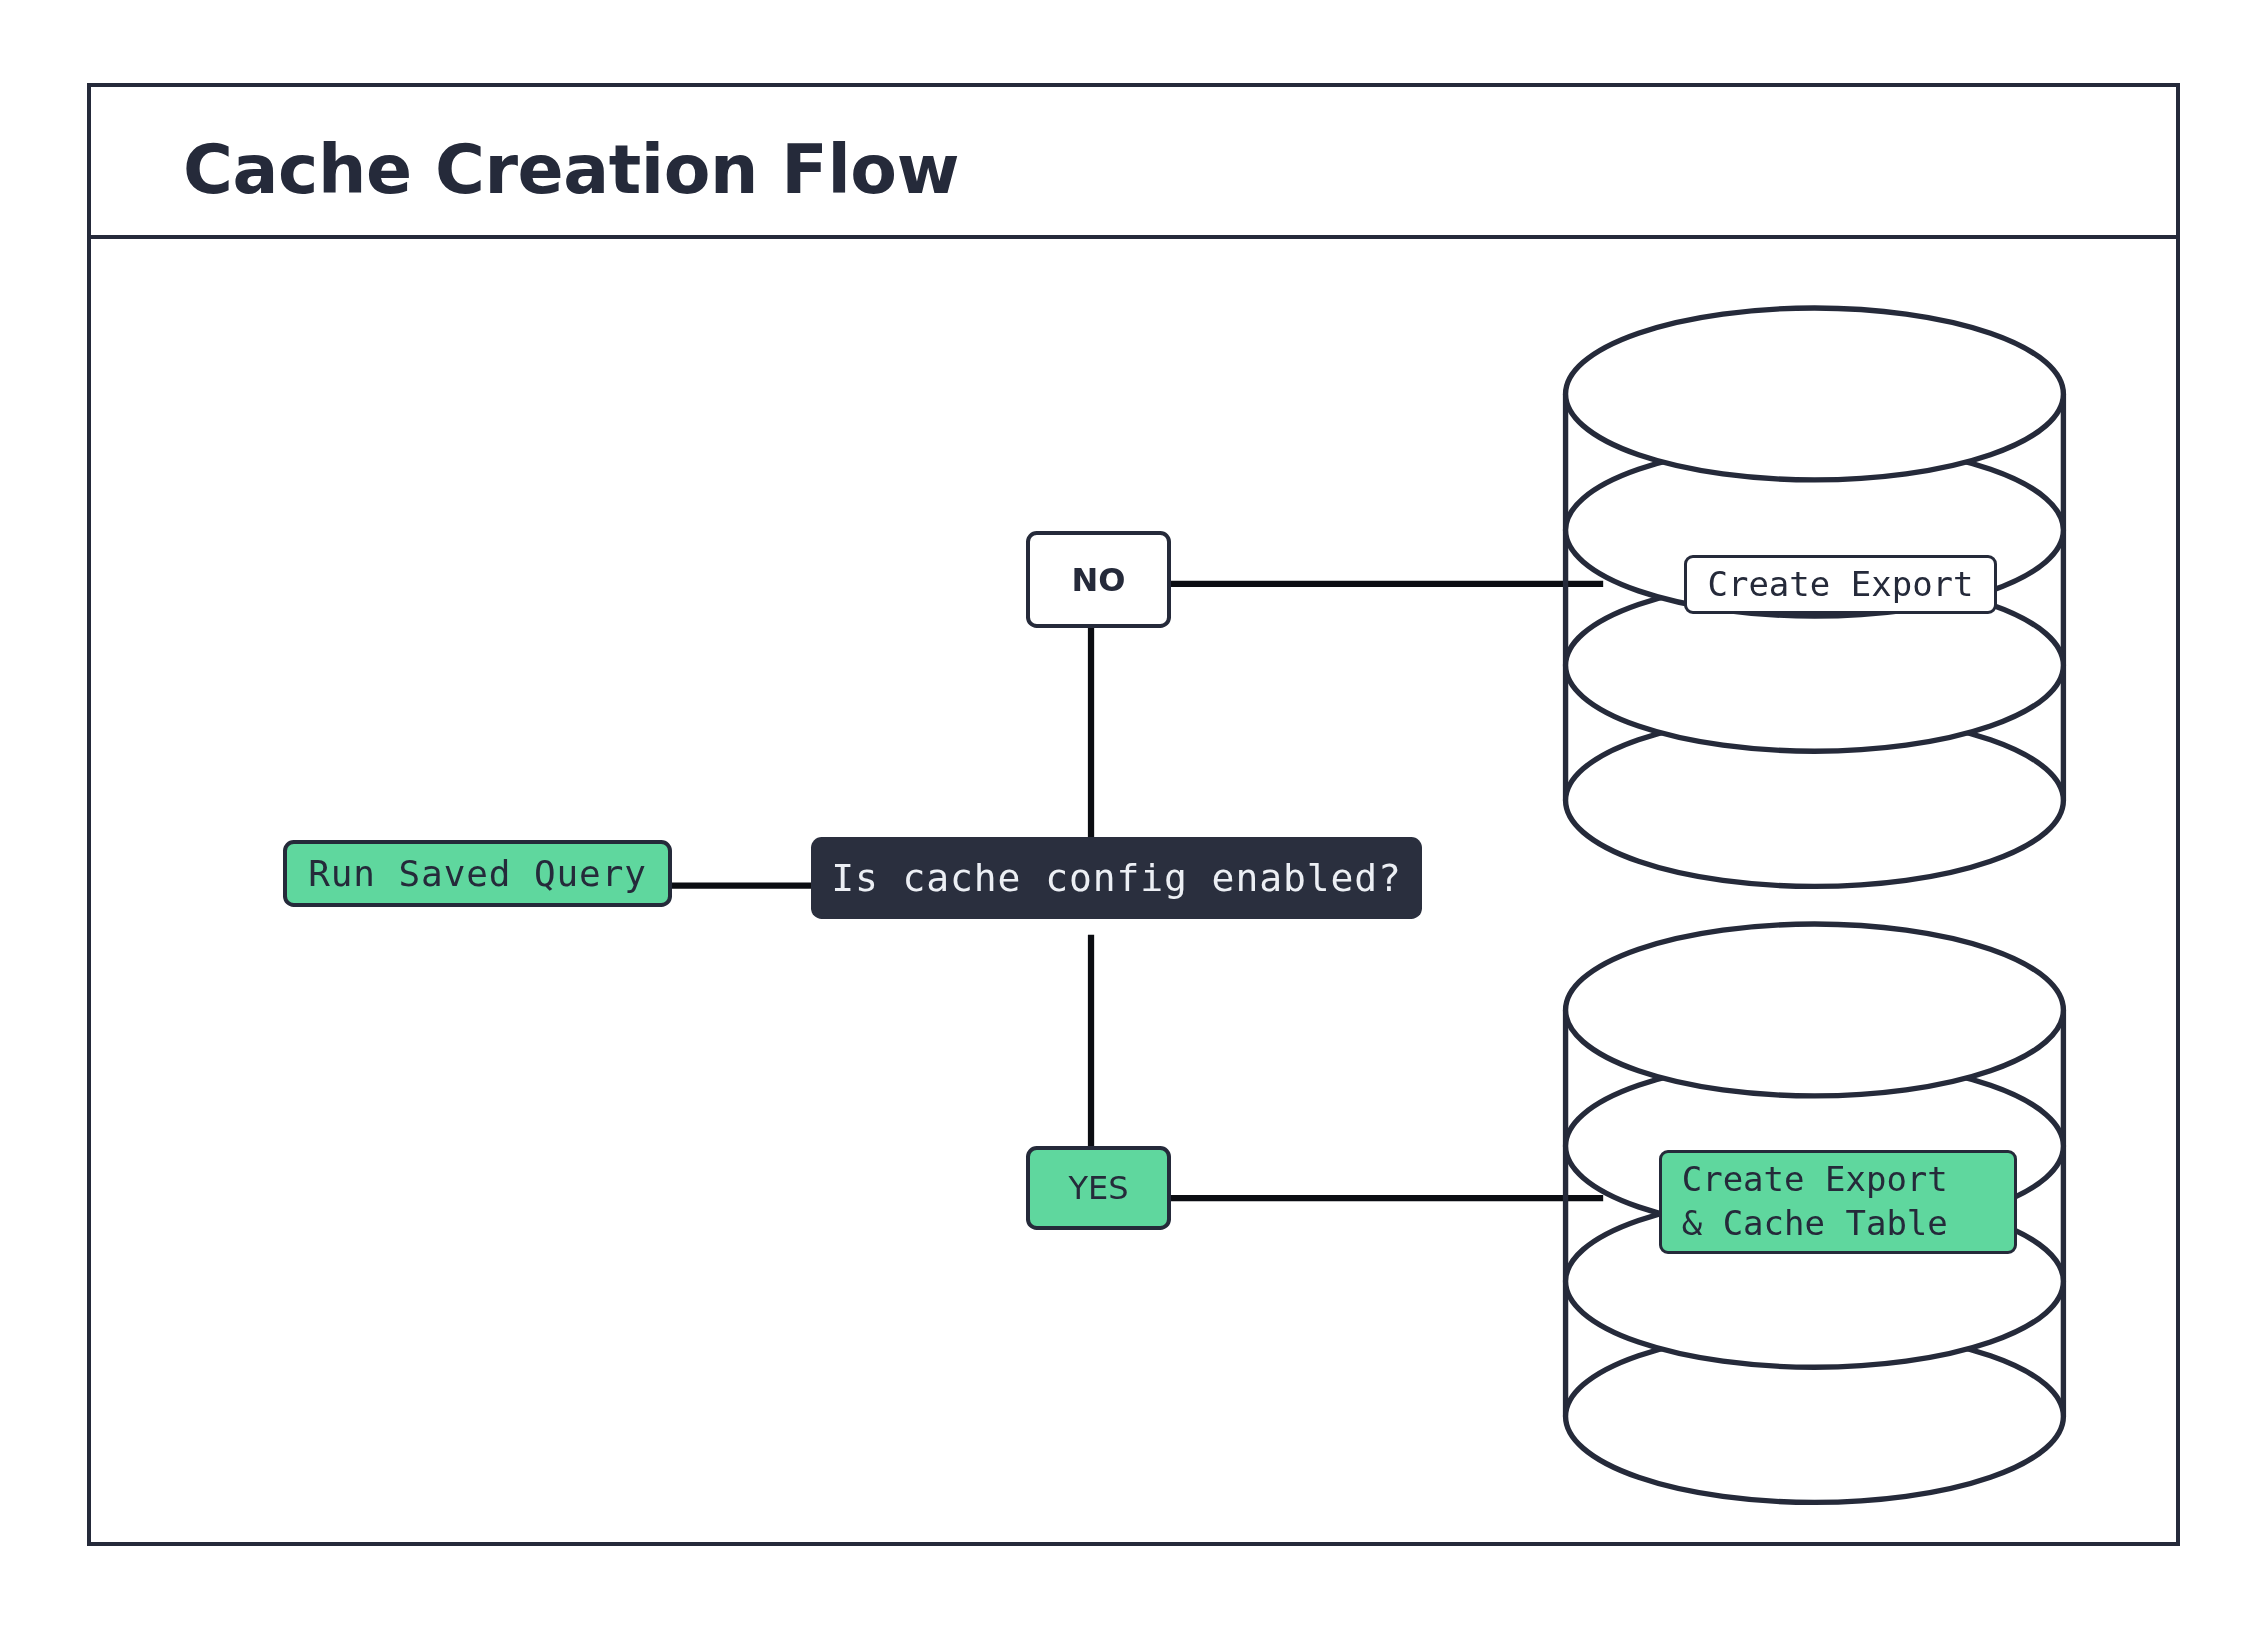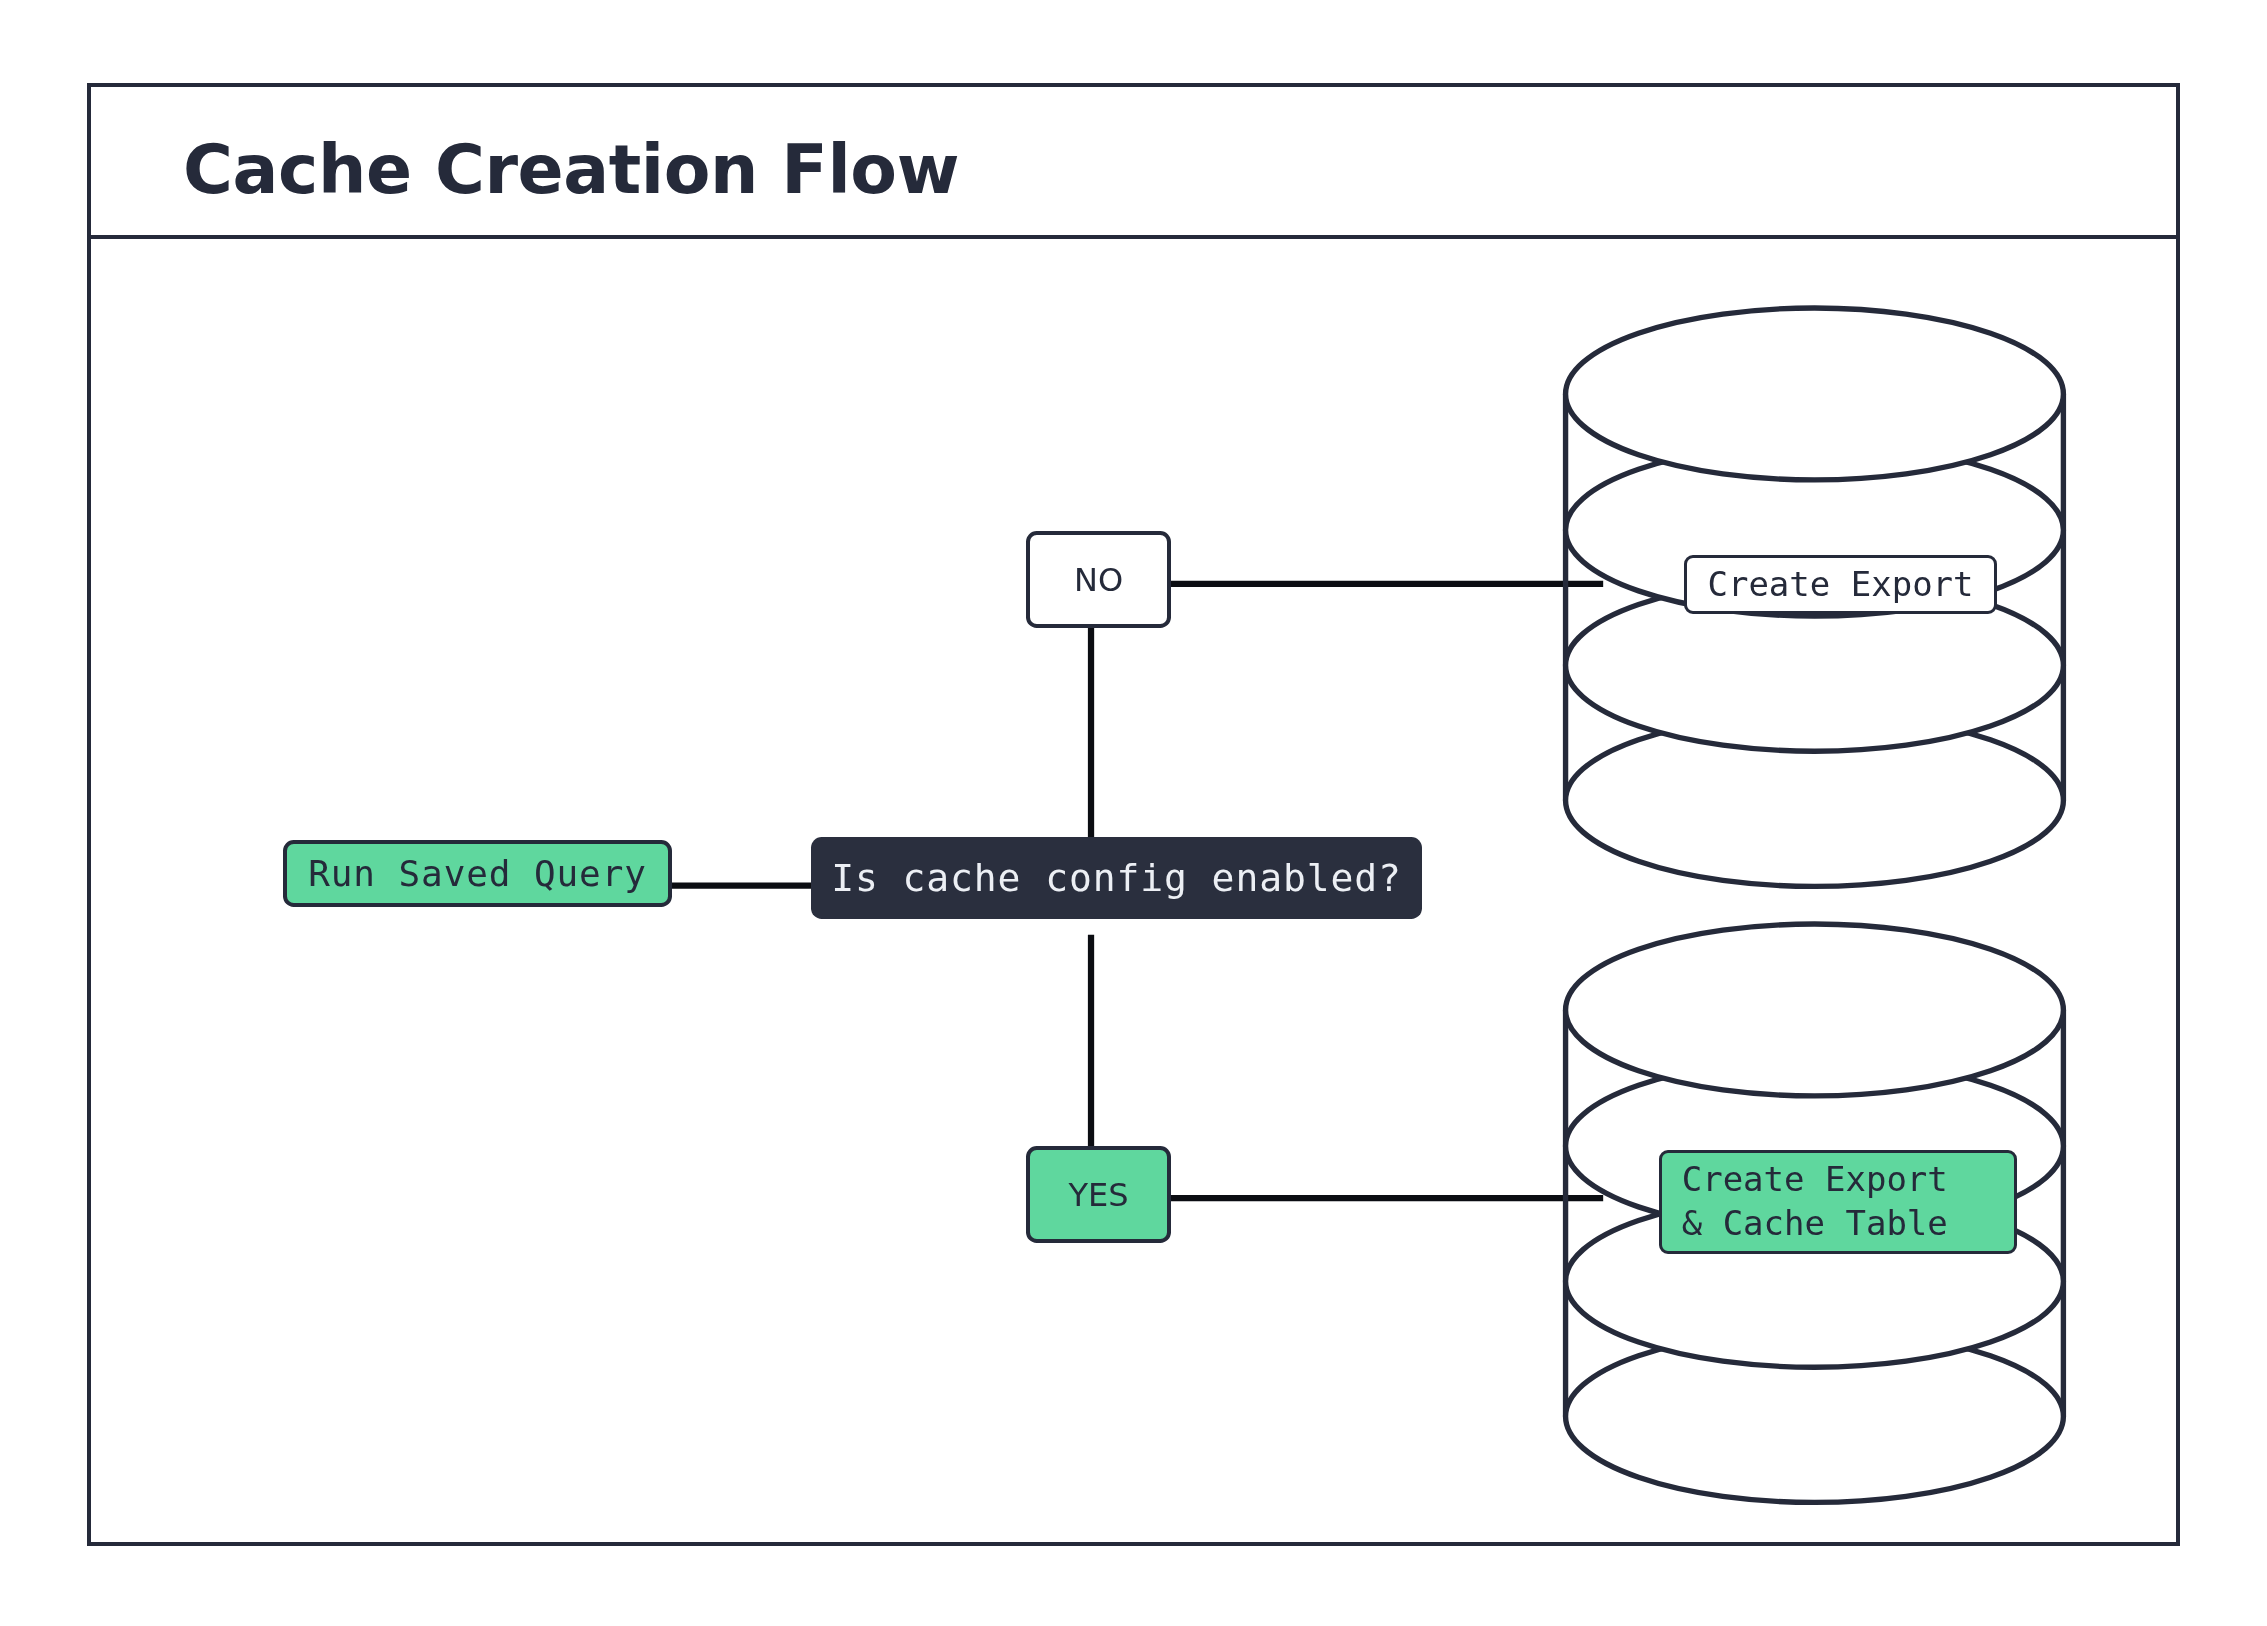--- a/index.html
+++ b/index.html
@@ -102,21 +102,21 @@
     font-size: 38px;
     letter-spacing: 0.9px;
   }
 
   .node-label-white {
     border: 4.5px solid #252a3a;
     background: #ffffff;
     color: #252a3a;
     font-family: "DejaVu Sans", sans-serif;
     font-size: 32px;
-    font-weight: normal;
+    font-weight: bold;
   }
 
   .node-label-green {
     border: 4.5px solid #252a3a;
     background: #5fd79e;
     color: #252a3a;
     font-family: "DejaVu Sans", sans-serif;
     font-size: 32px;
     font-weight: normal;
   }
@@ -191,21 +191,21 @@
   </div>
 
   <div class="node node-decision" style="left:811px; top:837px; width:611px; height:82px;">
     <span>Is cache config enabled?</span>
   </div>
 
   <div class="node node-label-white" style="left:1026px; top:531px; width:145px; height:97px;">
     <span>NO</span>
   </div>
 
-  <div class="node node-label-green" style="left:1026px; top:1146px; width:145px; height:97px;">
+  <div class="node node-label-green" style="left:1026px; top:1146px; width:145px; height:84px;">
     <span>YES</span>
   </div>
 
   <div class="cyl-label white" style="left:1684px; top:555px; width:313px; height:59px; align-items:center;">
     <span class="line">Create Export</span>
   </div>
 
   <div class="cyl-label green" style="left:1659px; top:1150px; width:358px; height:104px;">
     <span class="line">Create Export</span>
     <span class="line">&amp; Cache Table</span>

